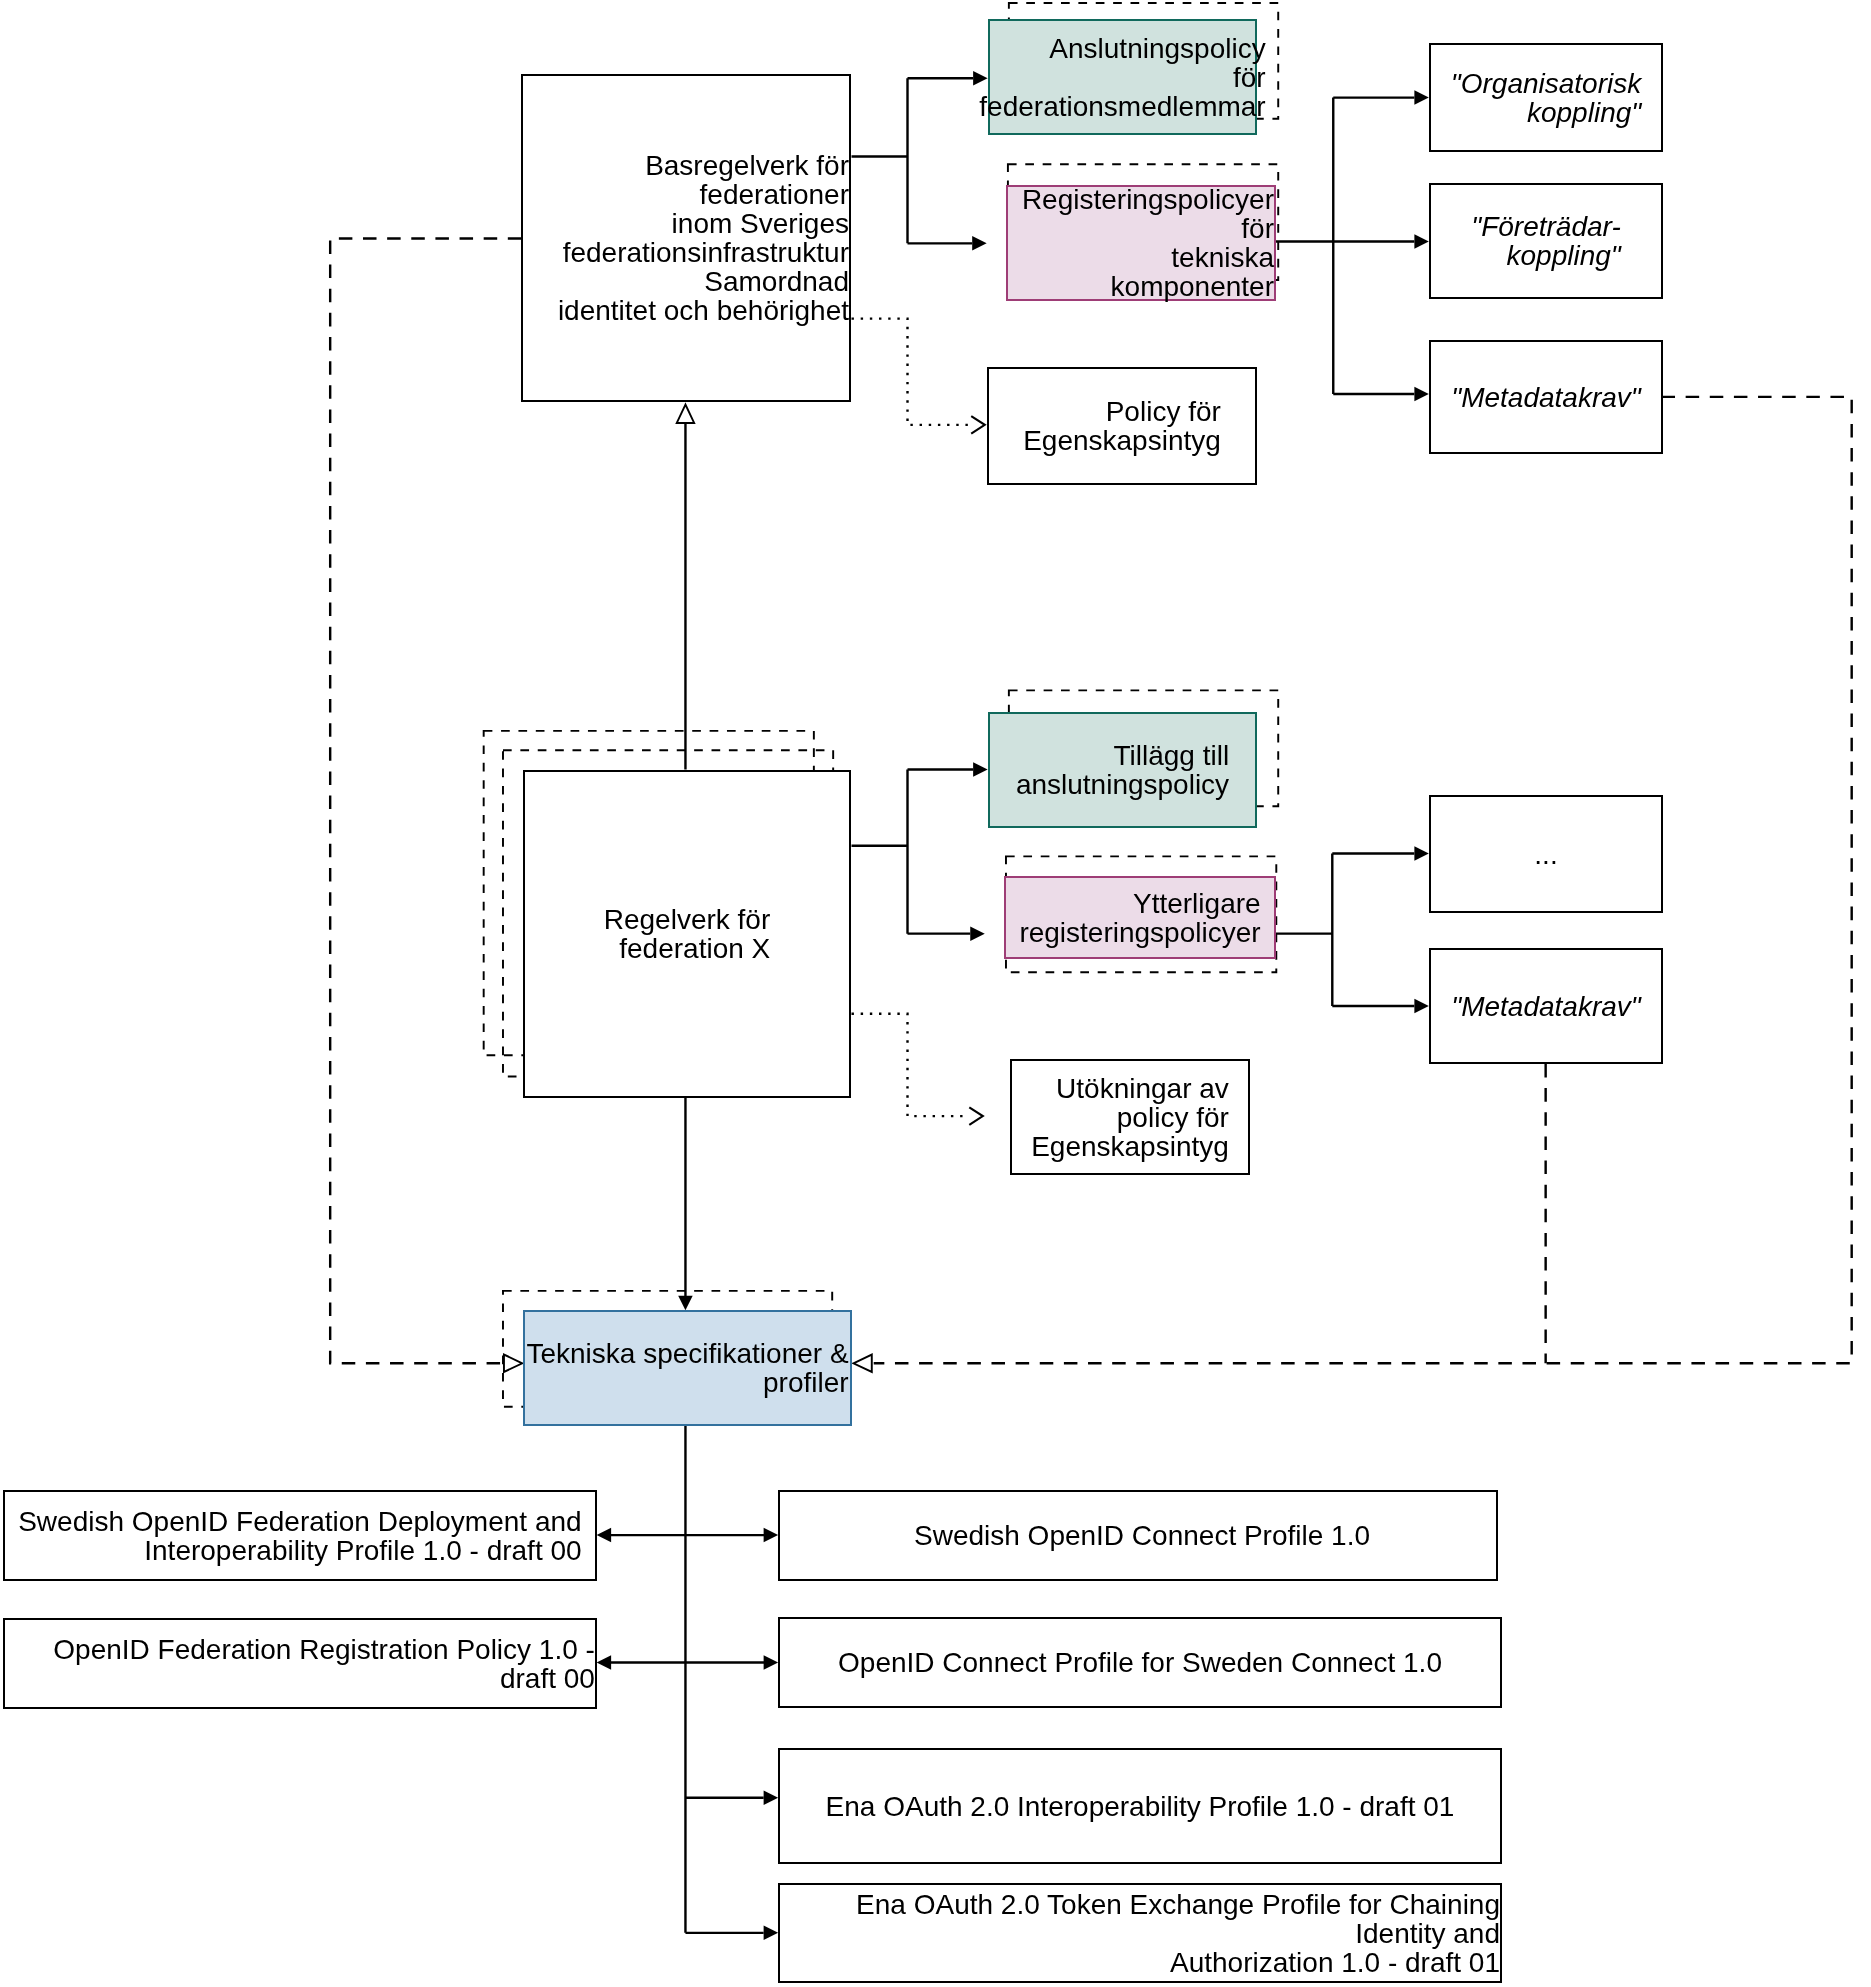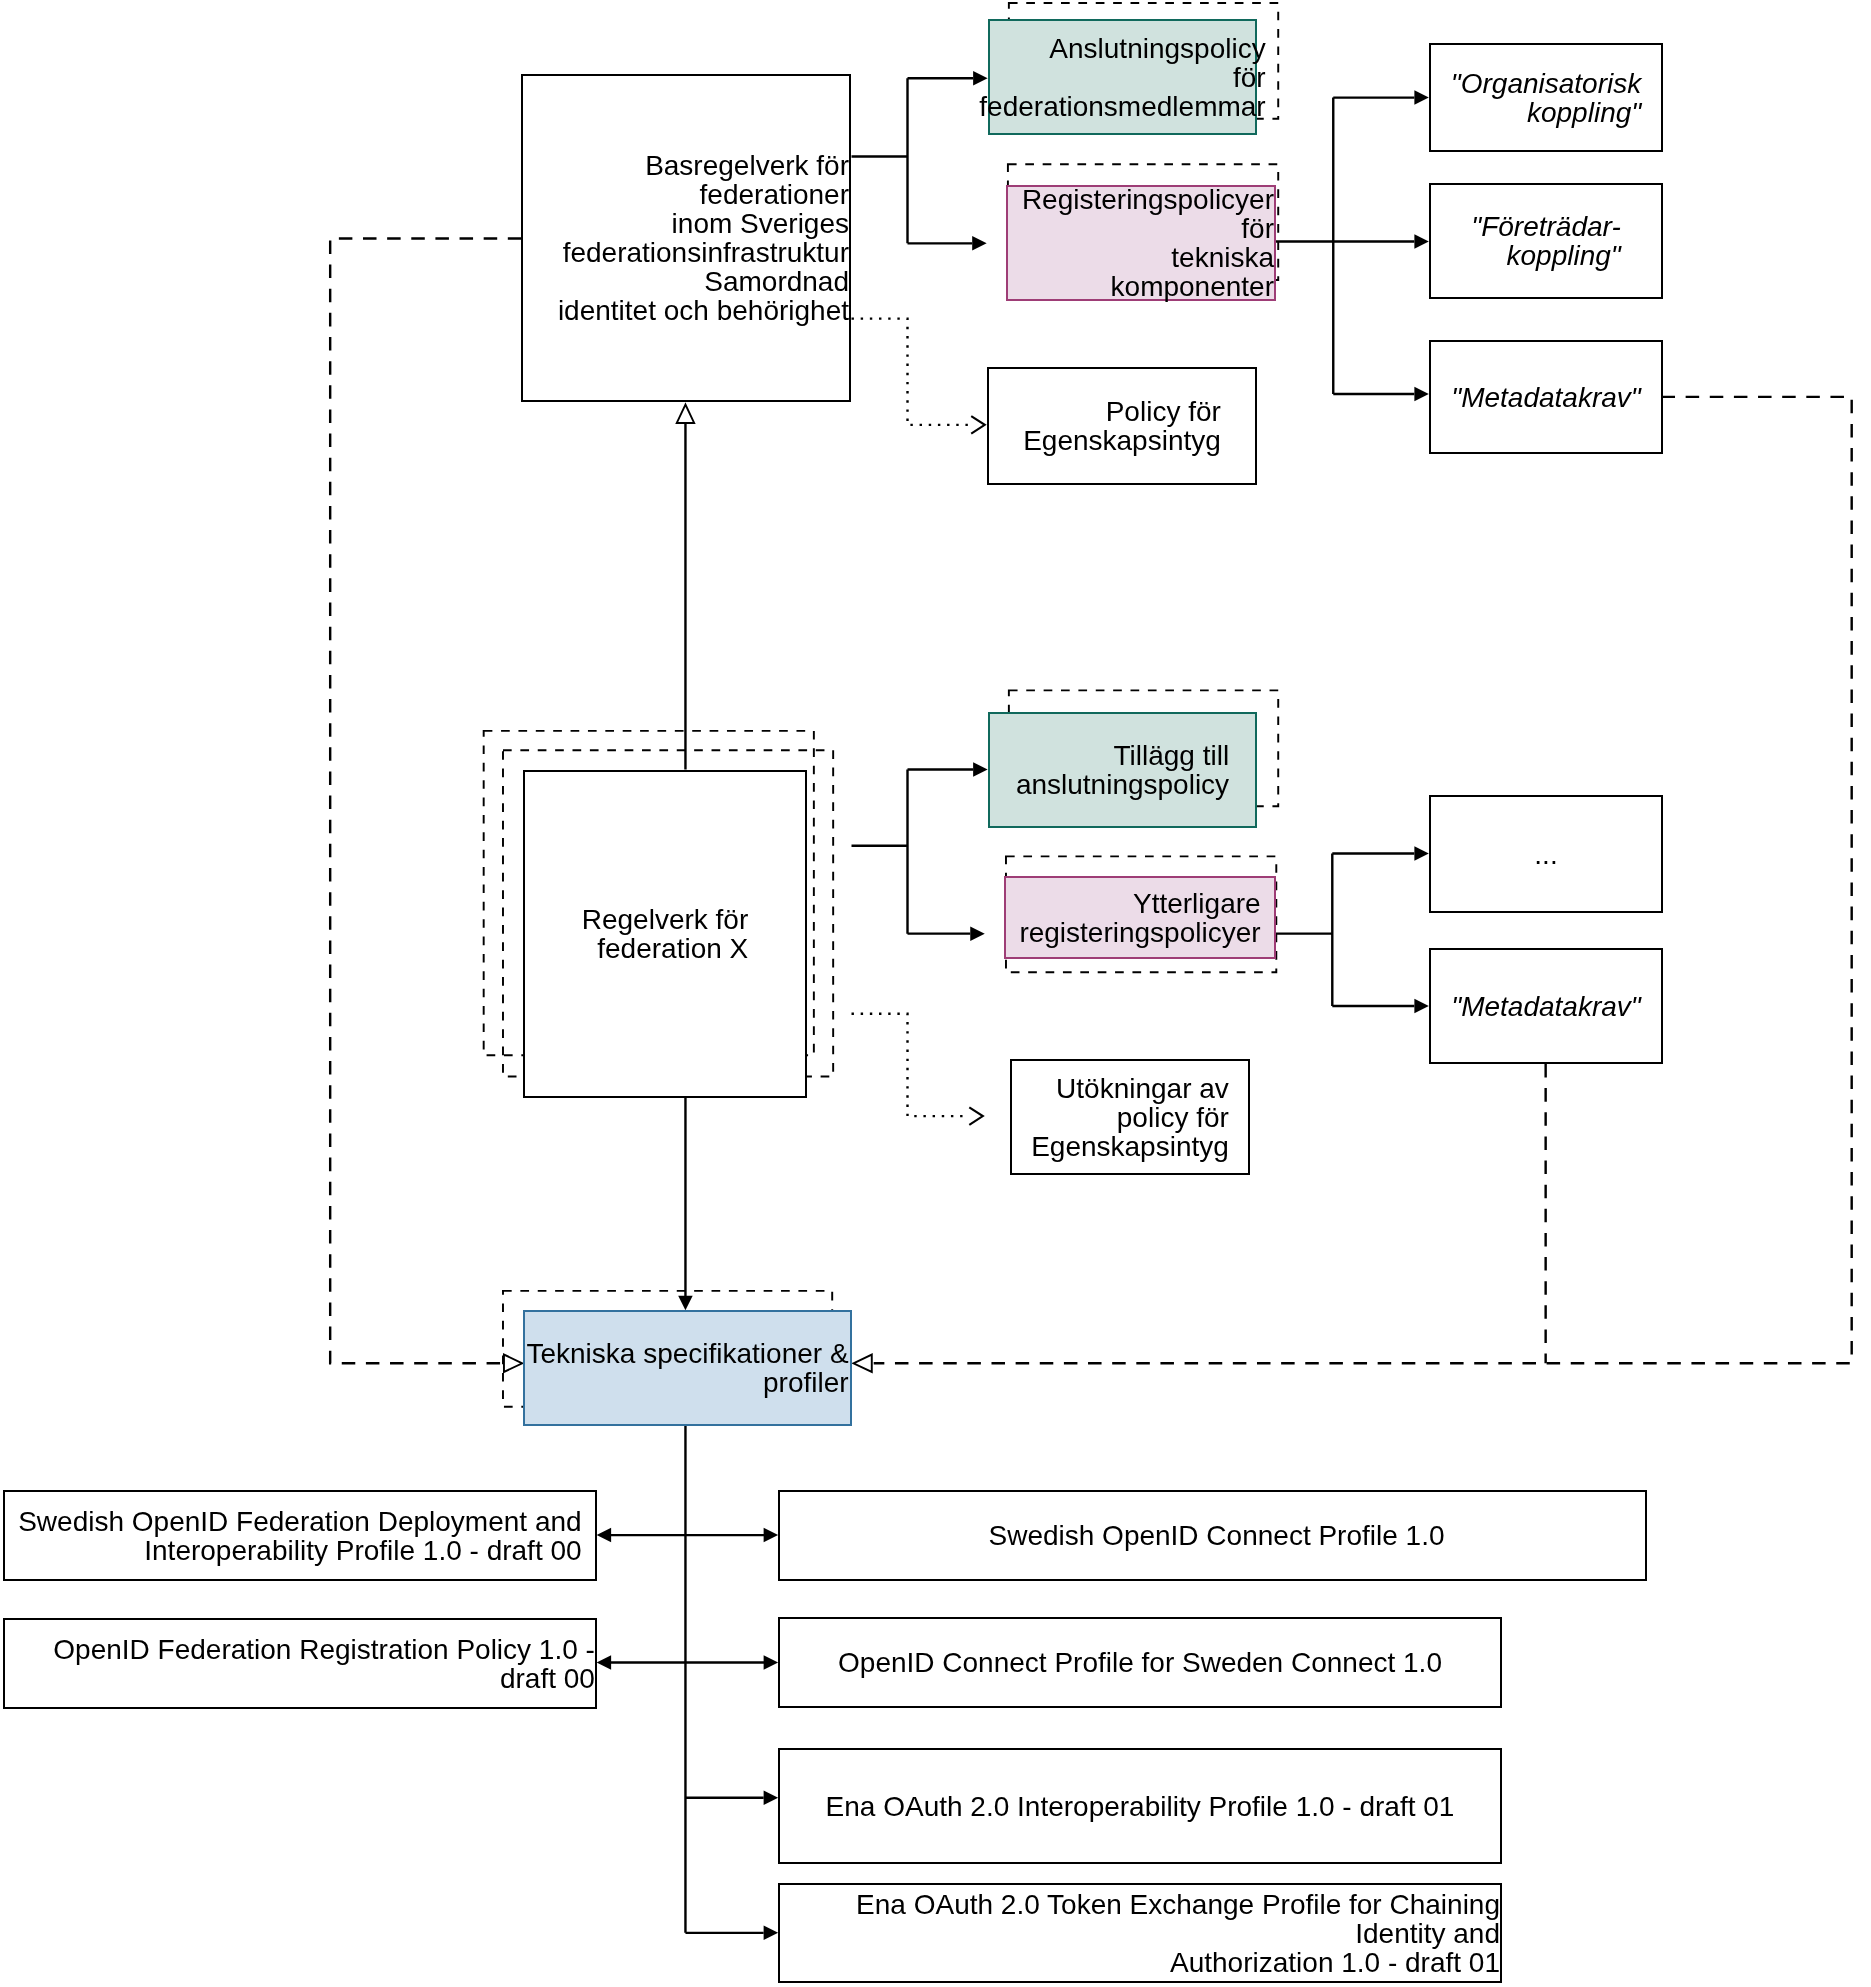--- a/index.html
+++ b/index.html
@@ -115,21 +115,21 @@
 koppling"</div>
 
   <div class="node italic" style="left:1429px; top:183px; width:234px; height:116px;">"Företrädar-
 koppling"</div>
 
   <div class="node italic" style="left:1429px; top:340px; width:234px; height:114px;">"Metadatakrav"</div>
 
   <div class="node" style="left:987px; top:367px; width:270px; height:118px;">Policy för
 Egenskapsintyg</div>
 
-  <div class="node" style="left:523px; top:770px; width:284px; height:328px;">Regelverk för
+  <div class="node" style="left:523px; top:770px; width:328px; height:328px;">Regelverk för
 federation X</div>
 
   <div class="node teal" style="left:988px; top:712px; width:269px; height:116px;">Tillägg till
 anslutningspolicy</div>
 
   <div class="node pink" style="left:985px; top:876px; width:272px; height:83px;">Ytterligare
 registeringspolicyer</div>
 
   <div class="node" style="left:1429px; top:795px; width:234px; height:118px;">...</div>
 
@@ -140,21 +140,21 @@
 Egenskapsintyg</div>
 
   <div class="node blue" style="left:523px; top:1310px; width:329px; height:116px;">Tekniska specifikationer &amp;
 profiler</div>
 
   <div class="node" style="left:2.9px; top:1490px; width:594px; height:91px;">Swedish OpenID Federation Deployment and
 Interoperability Profile 1.0 - draft 00</div>
 
   <div class="node" style="left:2.9px; top:1618px; width:594px; height:91px;">OpenID Federation Registration Policy 1.0 - draft 00</div>
 
-  <div class="node" style="left:778px; top:1490px; width:869px; height:91px;padding-left:8px;">Swedish OpenID Connect Profile 1.0</div>
+  <div class="node" style="left:778px; top:1490px; width:720px; height:91px;padding-left:8px;">Swedish OpenID Connect Profile 1.0</div>
 
   <div class="node" style="left:778px; top:1617px; width:724px; height:91px;">OpenID Connect Profile for Sweden Connect 1.0</div>
 
   <div class="node" style="left:778px; top:1748px; width:724px; height:116px;">Ena OAuth 2.0 Interoperability Profile 1.0 - draft 01</div>
 
   <div class="node" style="left:778px; top:1883px; width:724px; height:100px;">Ena OAuth 2.0 Token Exchange Profile for Chaining Identity and
 Authorization 1.0 - draft 01</div>
 
 </div>
 

